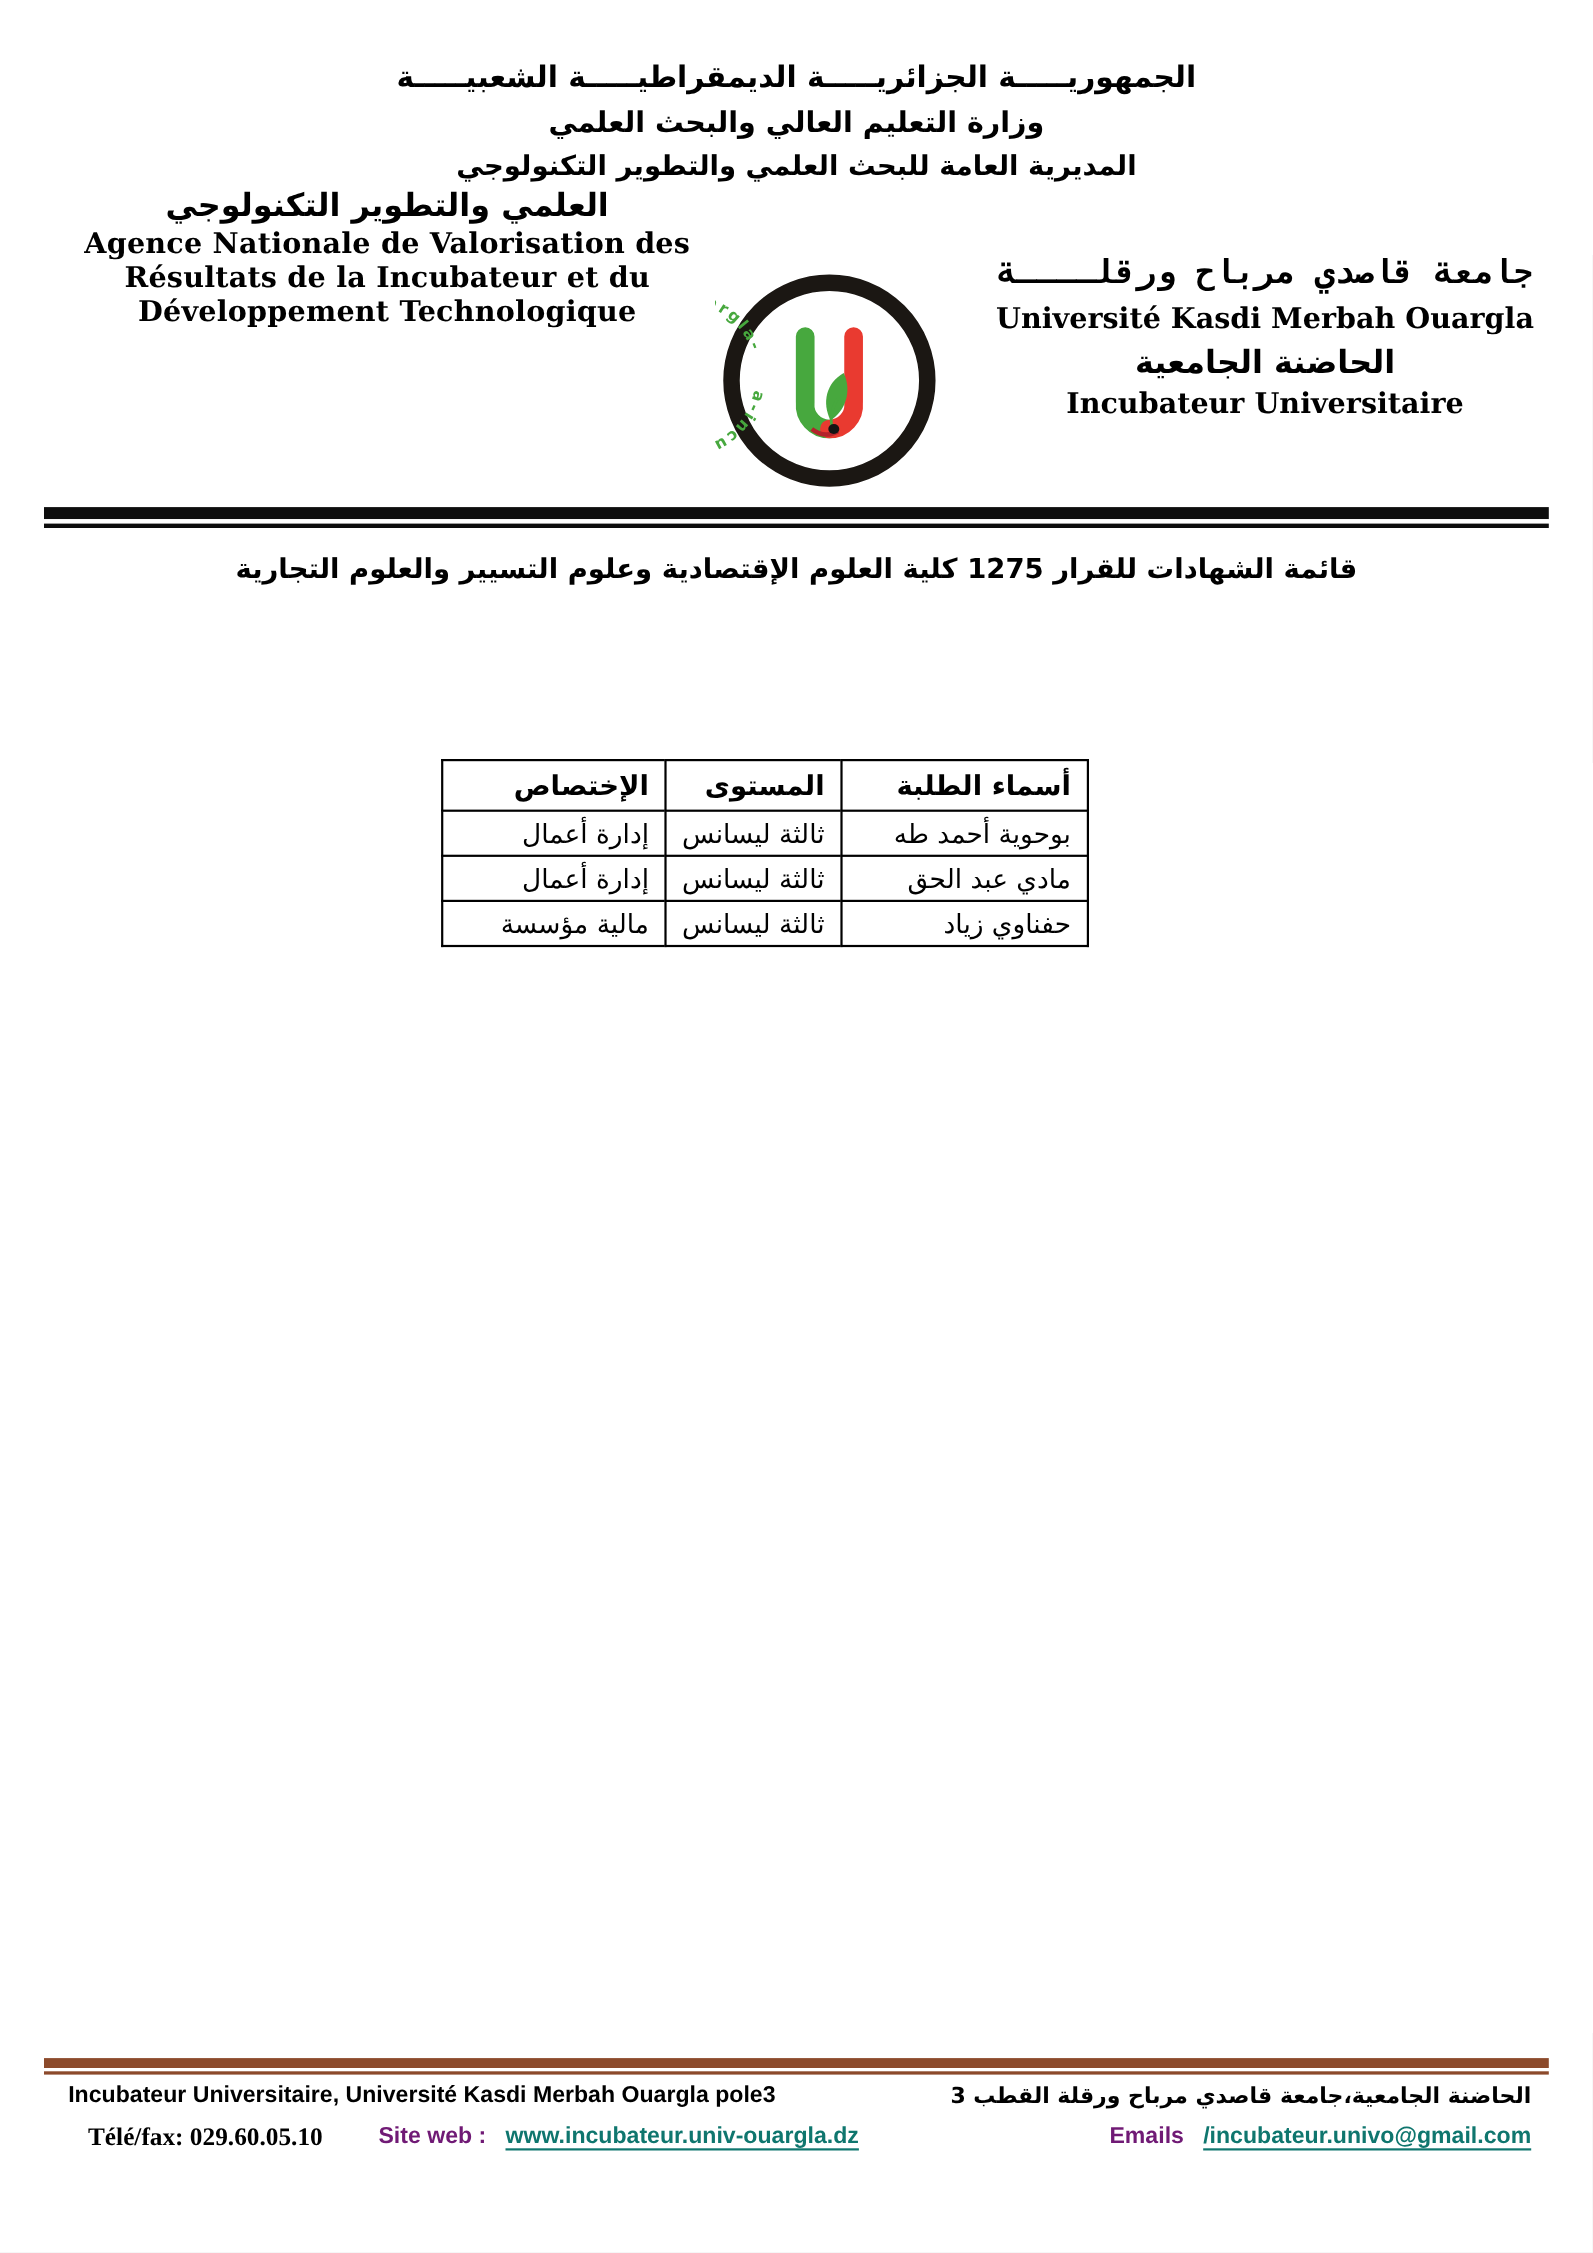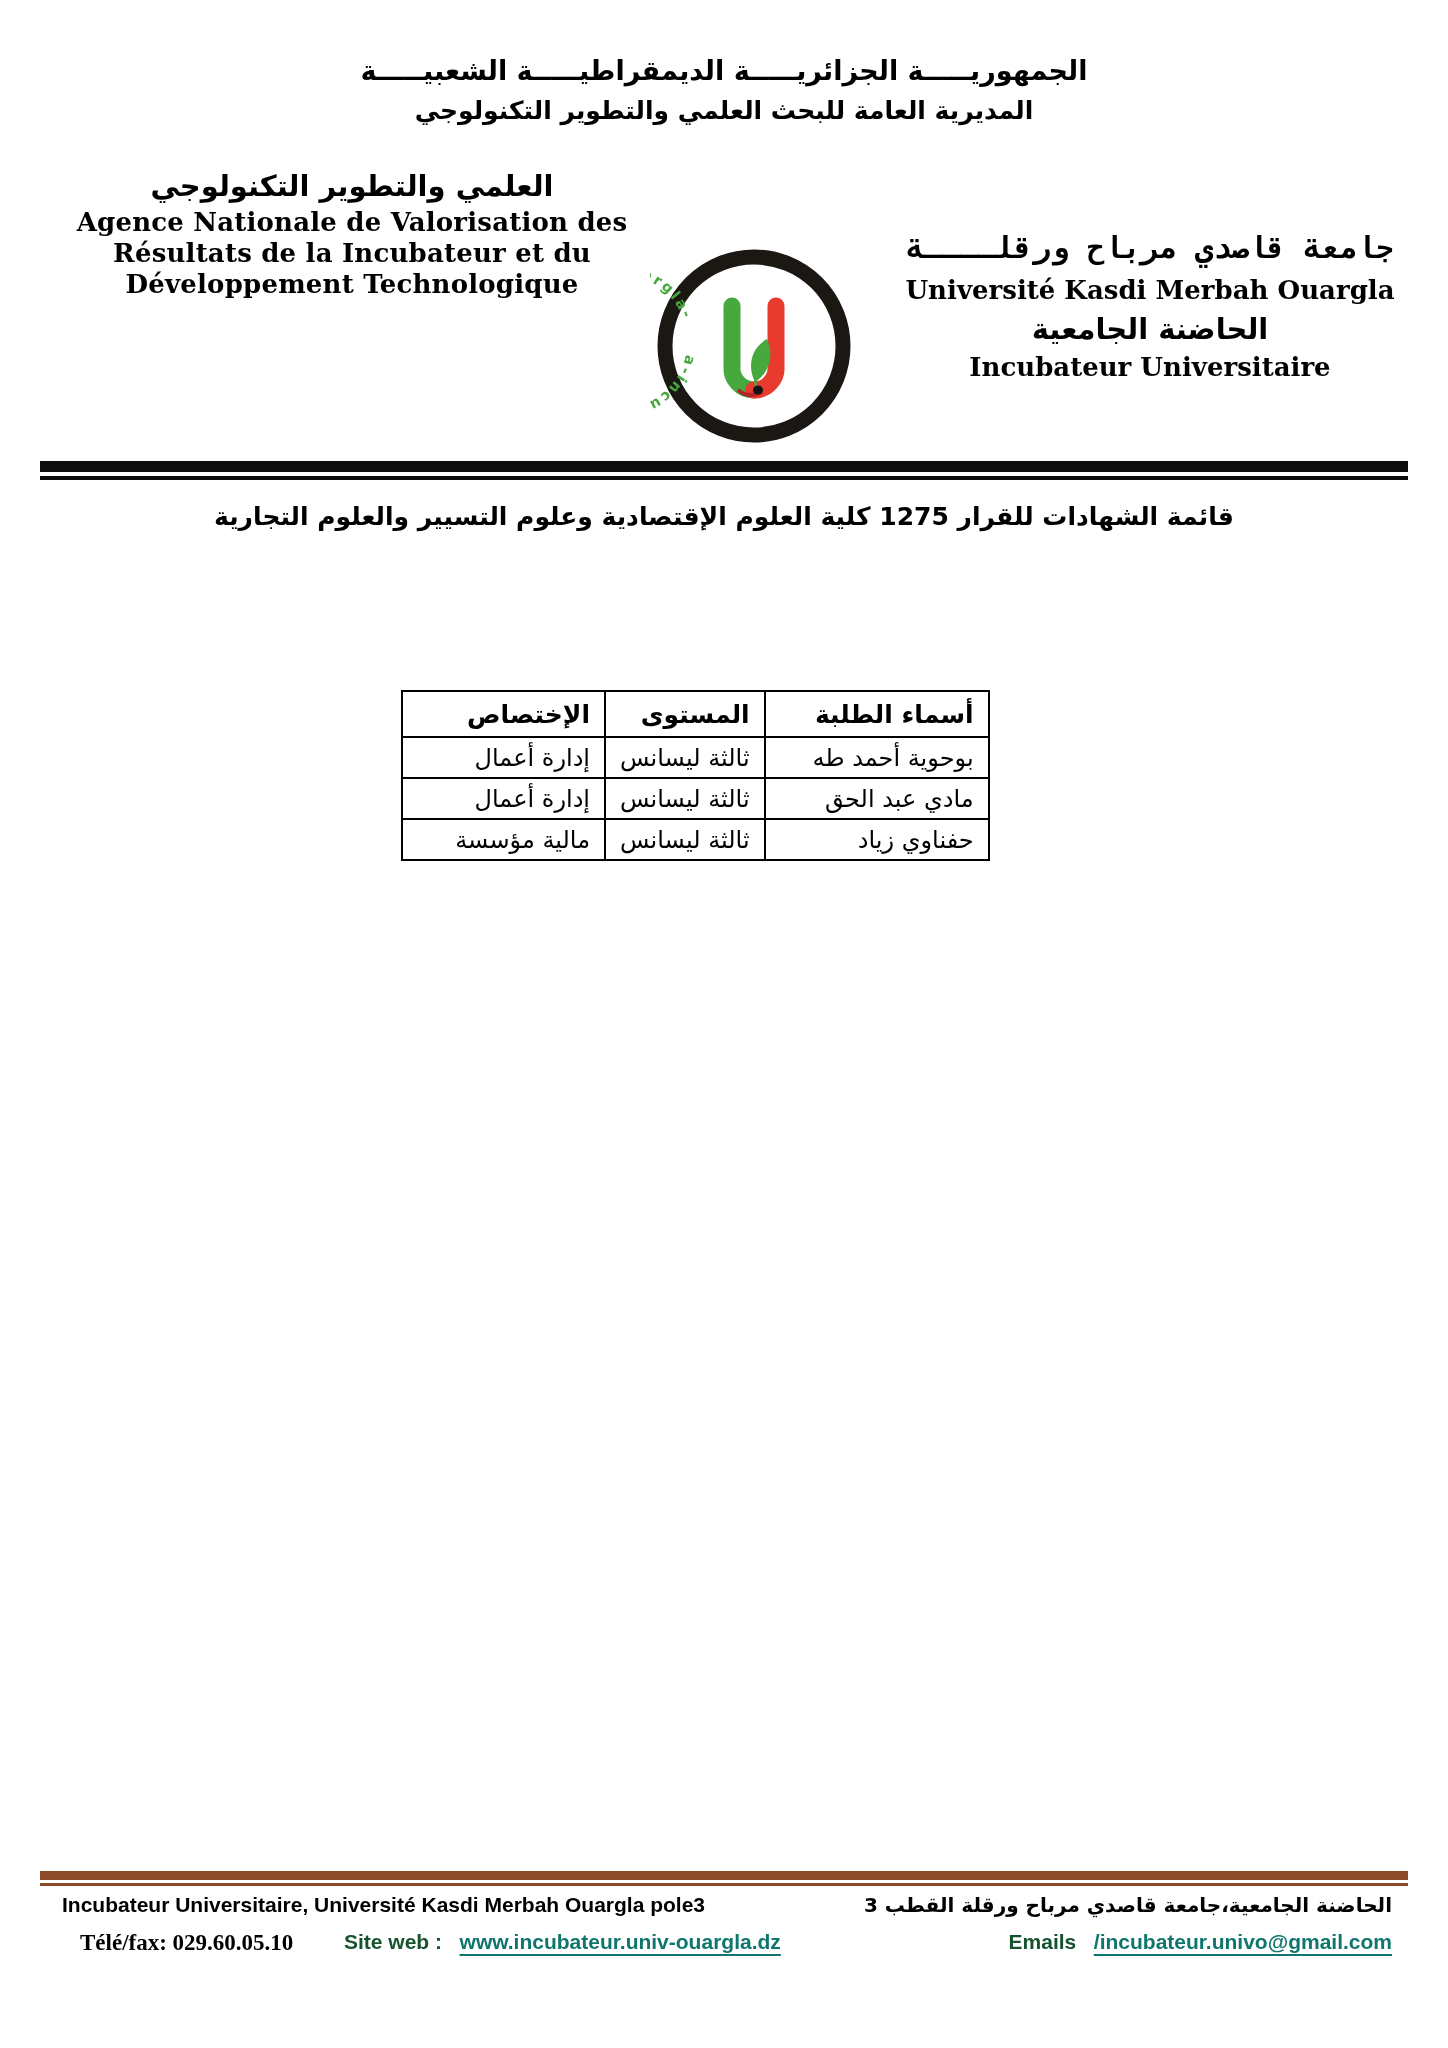--- a/index.html
+++ b/index.html
@@ -84,29 +84,30 @@
 
   .ftr-row2{position:absolute;top:1928px;left:62px;right:56px;height:34px;font-weight:bold;}
   .telefax{position:absolute;left:0;top:2px;font-family:"Liberation Serif",serif;font-size:23px;margin-left:18px;}
   .siteweb{position:absolute;left:282px;top:2px;font-family:"Liberation Sans",sans-serif;font-size:21px;}
   .emails{position:absolute;right:0;top:2px;font-family:"Liberation Sans",sans-serif;font-size:21px;}
   .link{
     color:#0f766e;text-decoration:underline;
     text-underline-offset:5px;text-decoration-thickness:2px;
     cursor:pointer;
   }
-  .lbl{color:#14532d;}
+  .lbl{color:#701a75;}
 </style>
 </head>
 <body>
 
 <div class="page">
 
   <div class="gov-header">
     <div class="gov-line1">الجمهوريـــــة الجزائريـــــة  الديمقراطيـــــة الشعبيـــــة</div>
+    <div class="gov-line2">وزارة التعليم العالي والبحث العلمي</div>
     <div class="gov-line3">المديرية العامة للبحث العلمي والتطوير التكنولوجي</div>
   </div>
 
   <div class="agency">
     <div class="ar">العلمي والتطوير التكنولوجي</div>
     <div class="fr">Agence Nationale de Valorisation des</div>
     <div class="fr">Résultats de la Incubateur et du</div>
     <div class="fr">Développement Technologique</div>
   </div>
 

